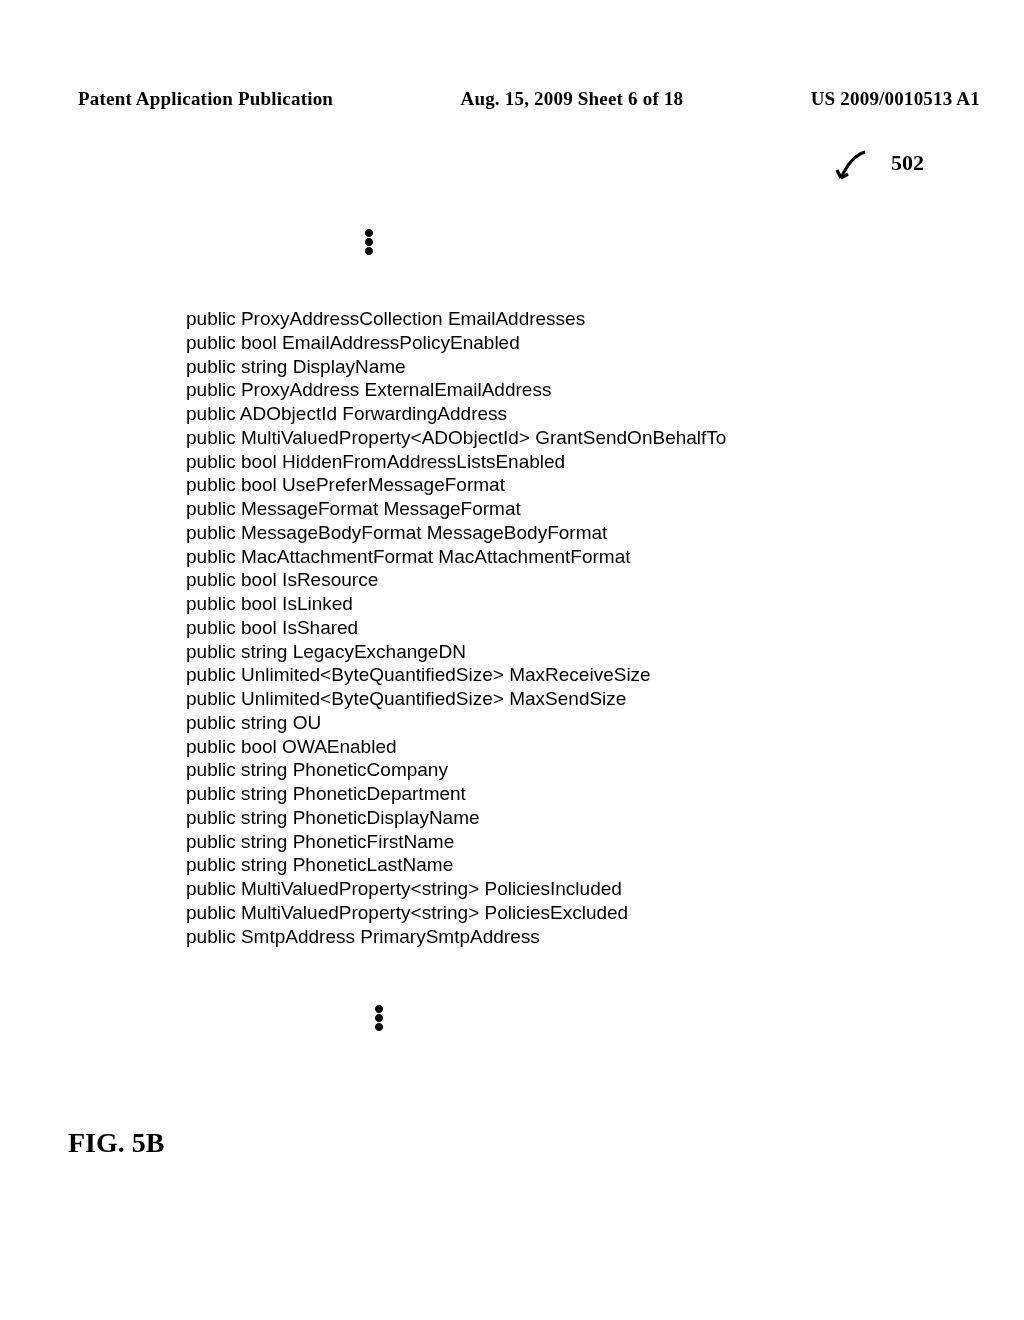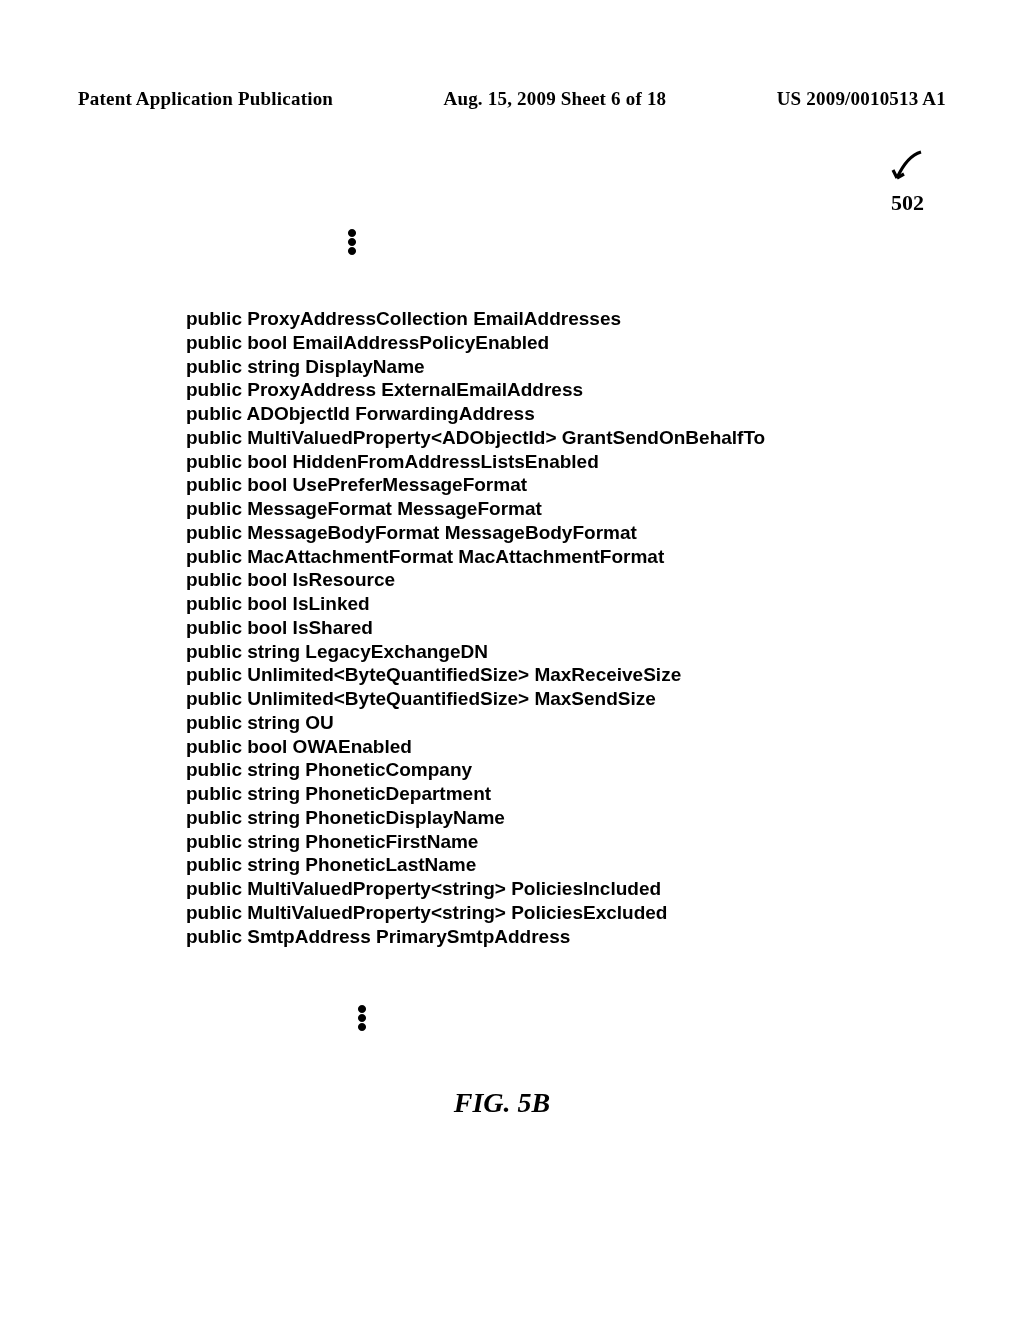--- a/index.html
+++ b/index.html
@@ -7,38 +7,37 @@
     padding: 0;
     background: #fff;
     font-family: "Times New Roman", Times, serif;
     color: #000;
   }
   .page {
     width: 1024px;
     height: 1320px;
     position: relative;
     box-sizing: border-box;
-    padding: 88px 78px 0 78px;
+    padding: 88px 44px 0 78px;
   }
   .header {
     display: flex;
     justify-content: space-between;
     font-size: 19px;
     font-weight: bold;
     letter-spacing: 0.2px;
   }
   .header > span { white-space: nowrap; }
   .refnum {
     position: absolute;
     top: 150px;
     right: 100px;
     display: flex;
     align-items: flex-start;
-    gap: 6px;
-    flex-direction: column;
+    gap: 24px;
   }
   .refnum .num {
     font-size: 22px;
     font-weight: bold;
   }
   .arrow {
     width: 32px;
     height: 34px;
   }
   .arrow svg { display: block; }
@@ -52,29 +51,27 @@
   }
   .vdots-top { margin-top: 118px; margin-left: -160px; }
   .vdots-bottom { margin-top: 56px; margin-left: -150px; }
   .code-block {
     margin-top: 52px;
     margin-left: 108px;
     font-family: Arial, Helvetica, sans-serif;
     font-size: 19px;
     line-height: 1.25;
     white-space: pre;
-    font-weight: bold;
   }
   .fig-caption {
     width: 100%;
-    text-align: center;
+    text-align: left;
     font-size: 28px;
     font-weight: bold;
-    font-style: italic;
-    margin-top: 56px;
+    margin-top: 96px;
     margin-left: -10px;
   }
 </style>
 </head>
 <body>
 
 <div class="page">
 
   <div class="header">
     <span>Patent Application Publication</span>

